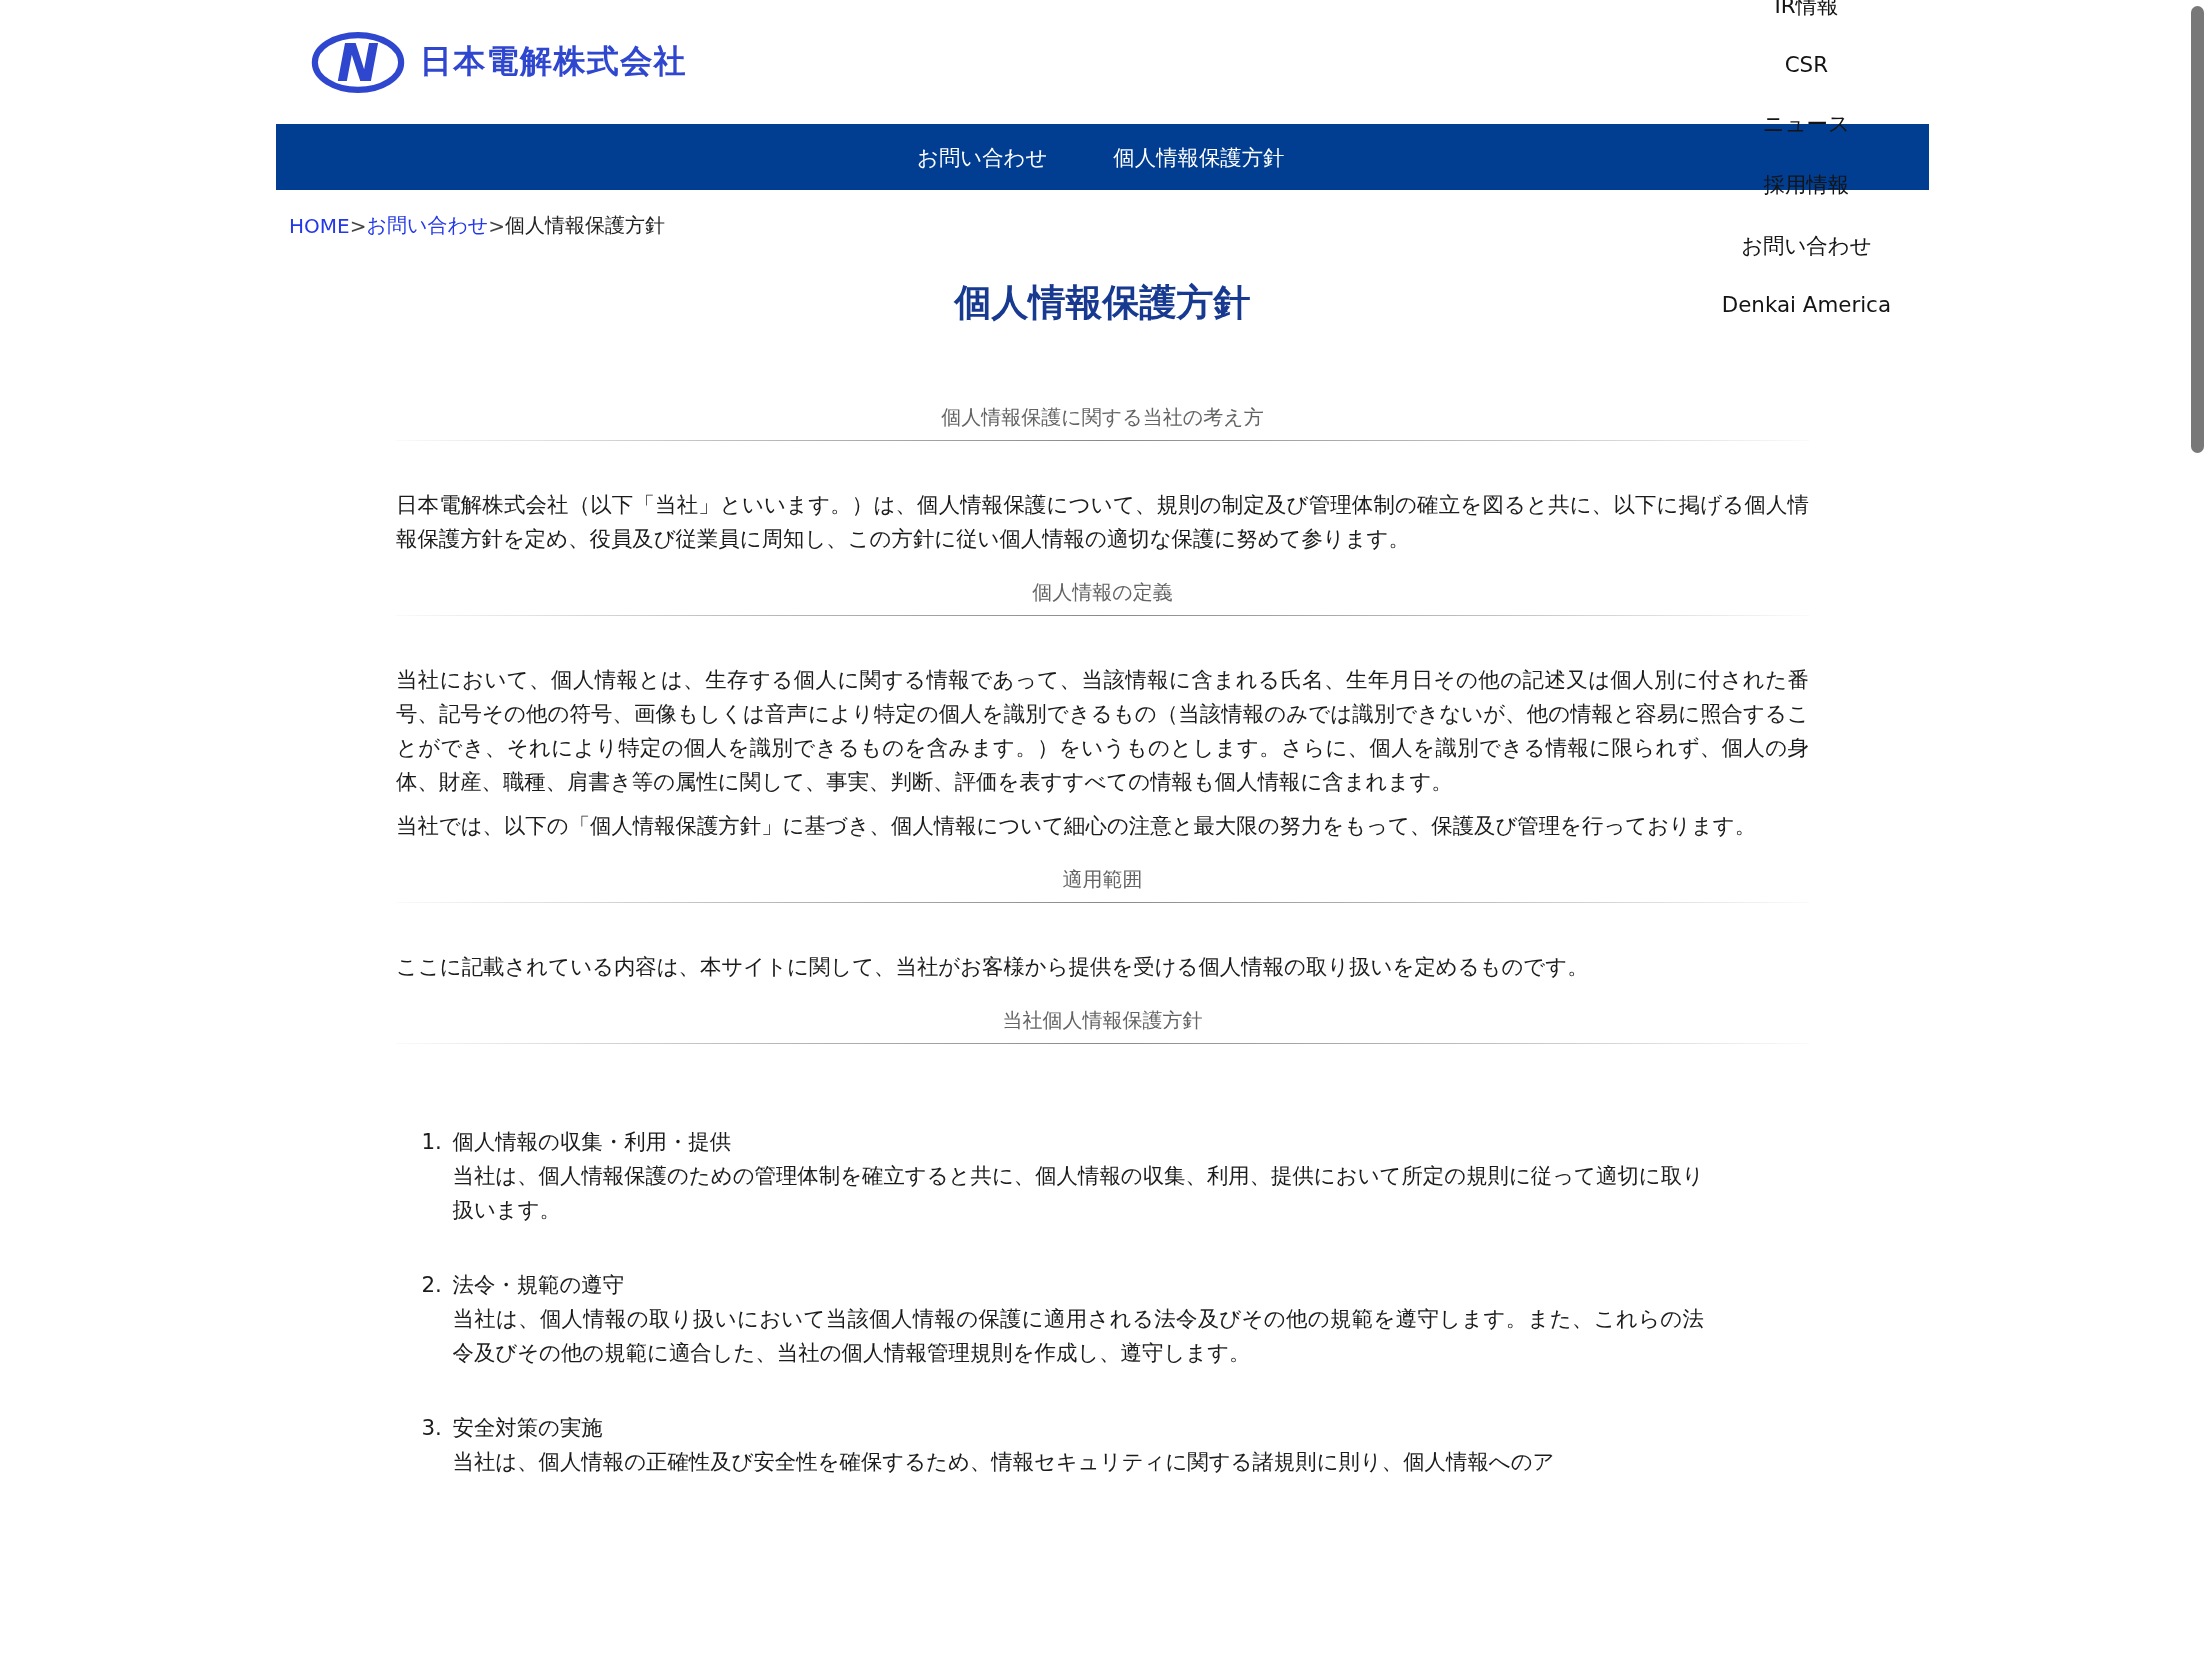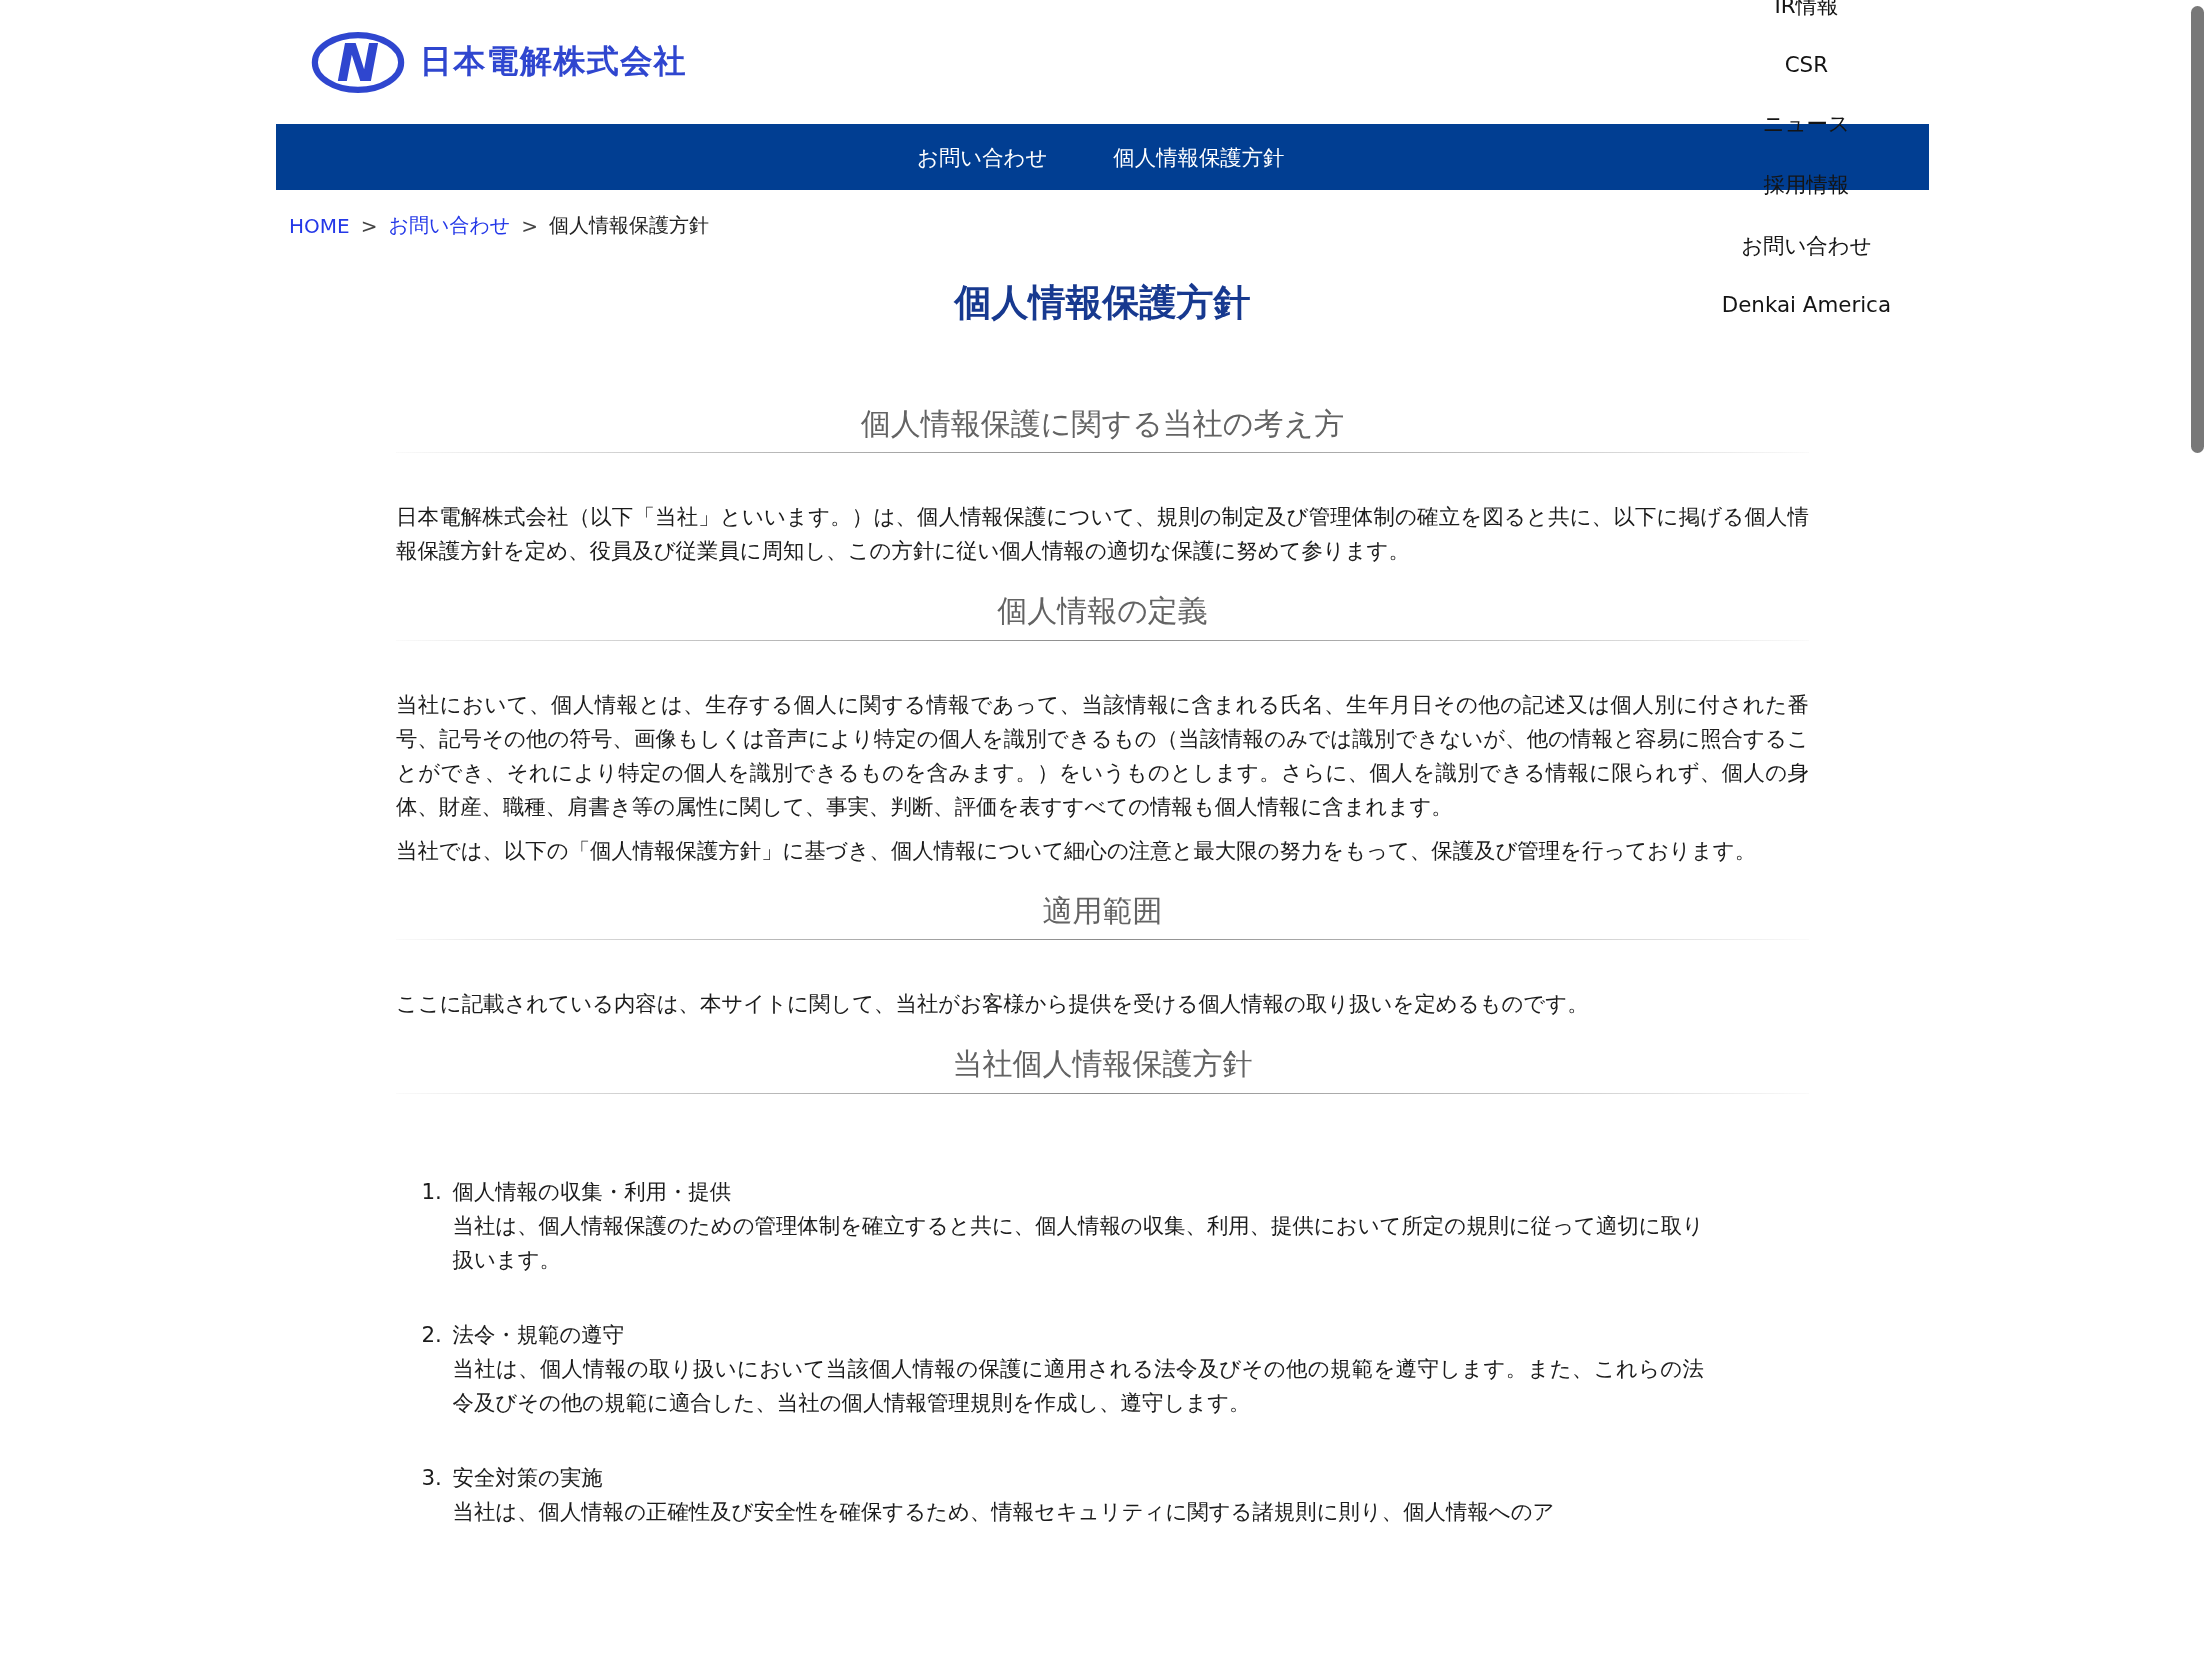--- a/index.html
+++ b/index.html
@@ -17,29 +17,29 @@
   .logo-text { font-size:32px; font-weight:bold; color:#2f46cf; letter-spacing:1.4px; white-space:nowrap; }
   .main-nav { display:flex; align-items:center; gap:32px;flex-direction:column; }
   .main-nav a { font-size:21.4px; color:#141414; text-decoration:none; white-space:nowrap; cursor:pointer; }
   
   .subnav {
     margin:0 276px; height:66px; background:#013e92;
     display:flex; align-items:center; gap:66px; padding-left:641px;
   }
   .subnav a { color:#ffffff; font-size:21.4px; text-decoration:none; white-space:nowrap; cursor:pointer; }
   
-  .breadcrumb { padding:22px 0 0 289px; display:flex; align-items:center; gap:11px; font-size:20px; }
+  .breadcrumb { padding:22px 0 0 289px; display:flex; align-items:center; font-size:20px; }
   .breadcrumb a { color:#2438e8; text-decoration:none; cursor:pointer; }
   .breadcrumb .sep { color:#444; }
   .breadcrumb .current { color:#222; }
   
   .page-title { text-align:center; color:#17398f; font-size:37px; font-weight:bold; margin-top:39px; }
   .content { width:1413px; margin:0 auto; font-size:21.4px; line-height:34px; }
   .content h2 {
-    text-align:center; font-size:30px; line-height:1.25; color:#636363;
+    text-align:center; font-size:20px; line-height:1.25; color:#636363;
     font-weight:500; margin:24px 0 0;
   }
   .content section:first-child h2 { margin-top:77px; }
   .rule {
     height:1.4px; margin-top:9.6px;
     background:linear-gradient(90deg,#fafafa,#c2c2c2 22%,#8a8a8a 50%,#c2c2c2 78%,#fafafa);
   }
   .content p { margin-top:47px; text-align:justify; }
   .content p + p { margin-top:10px; }
   

